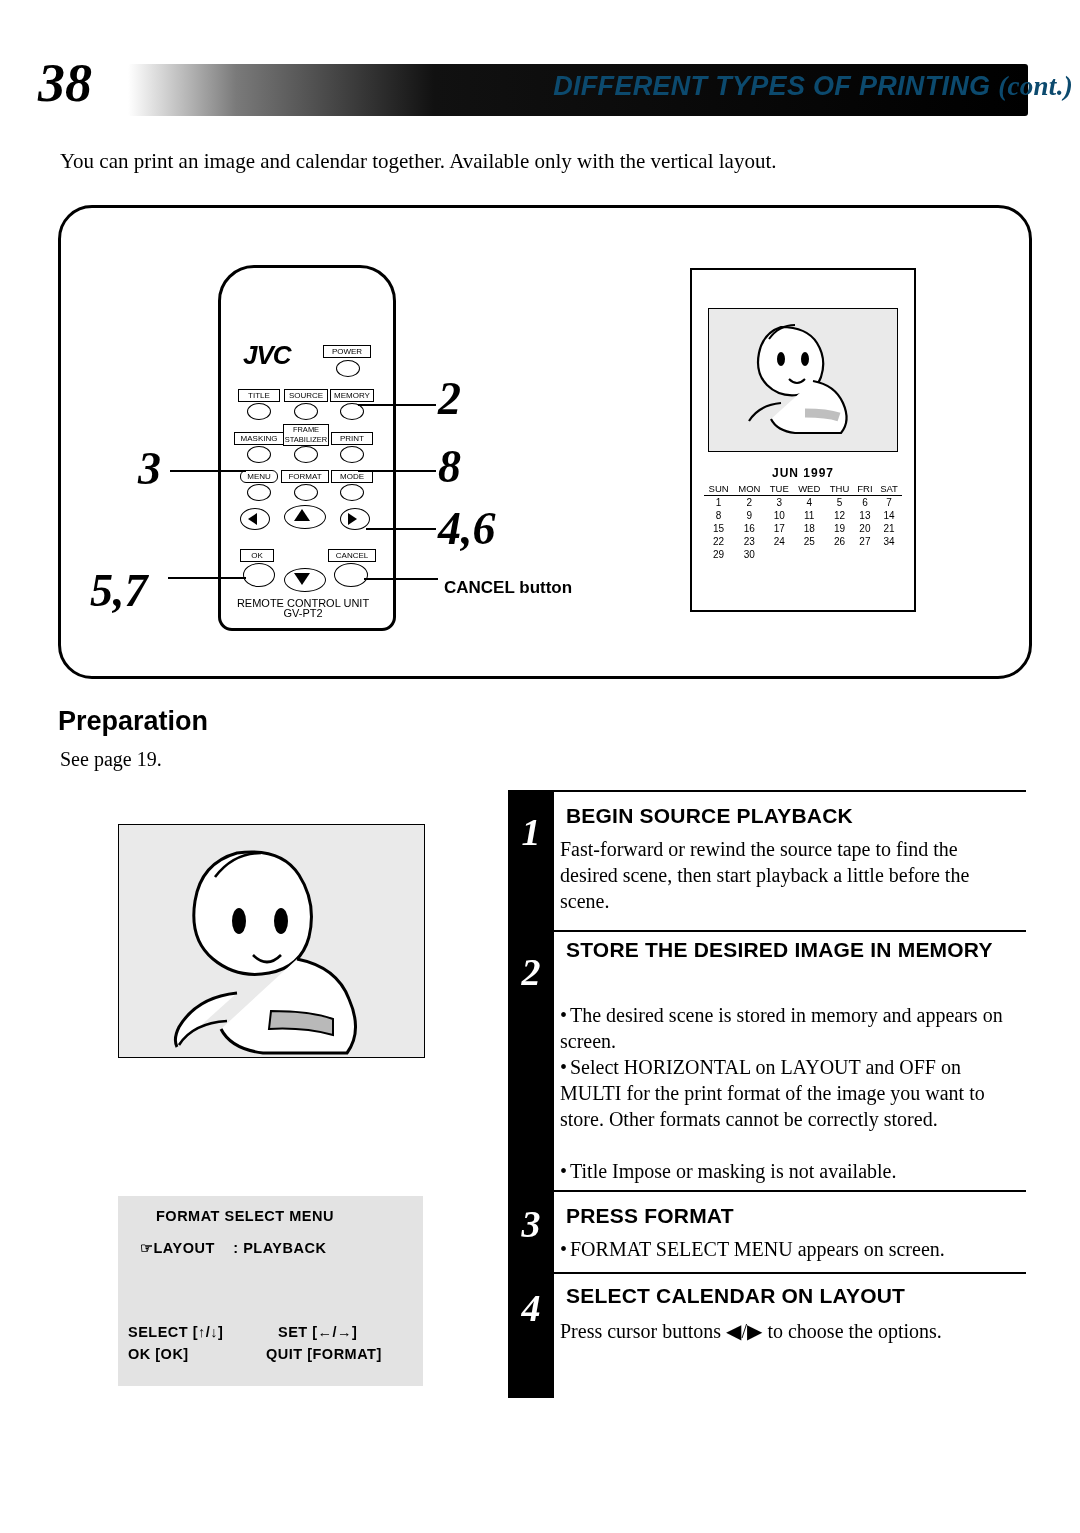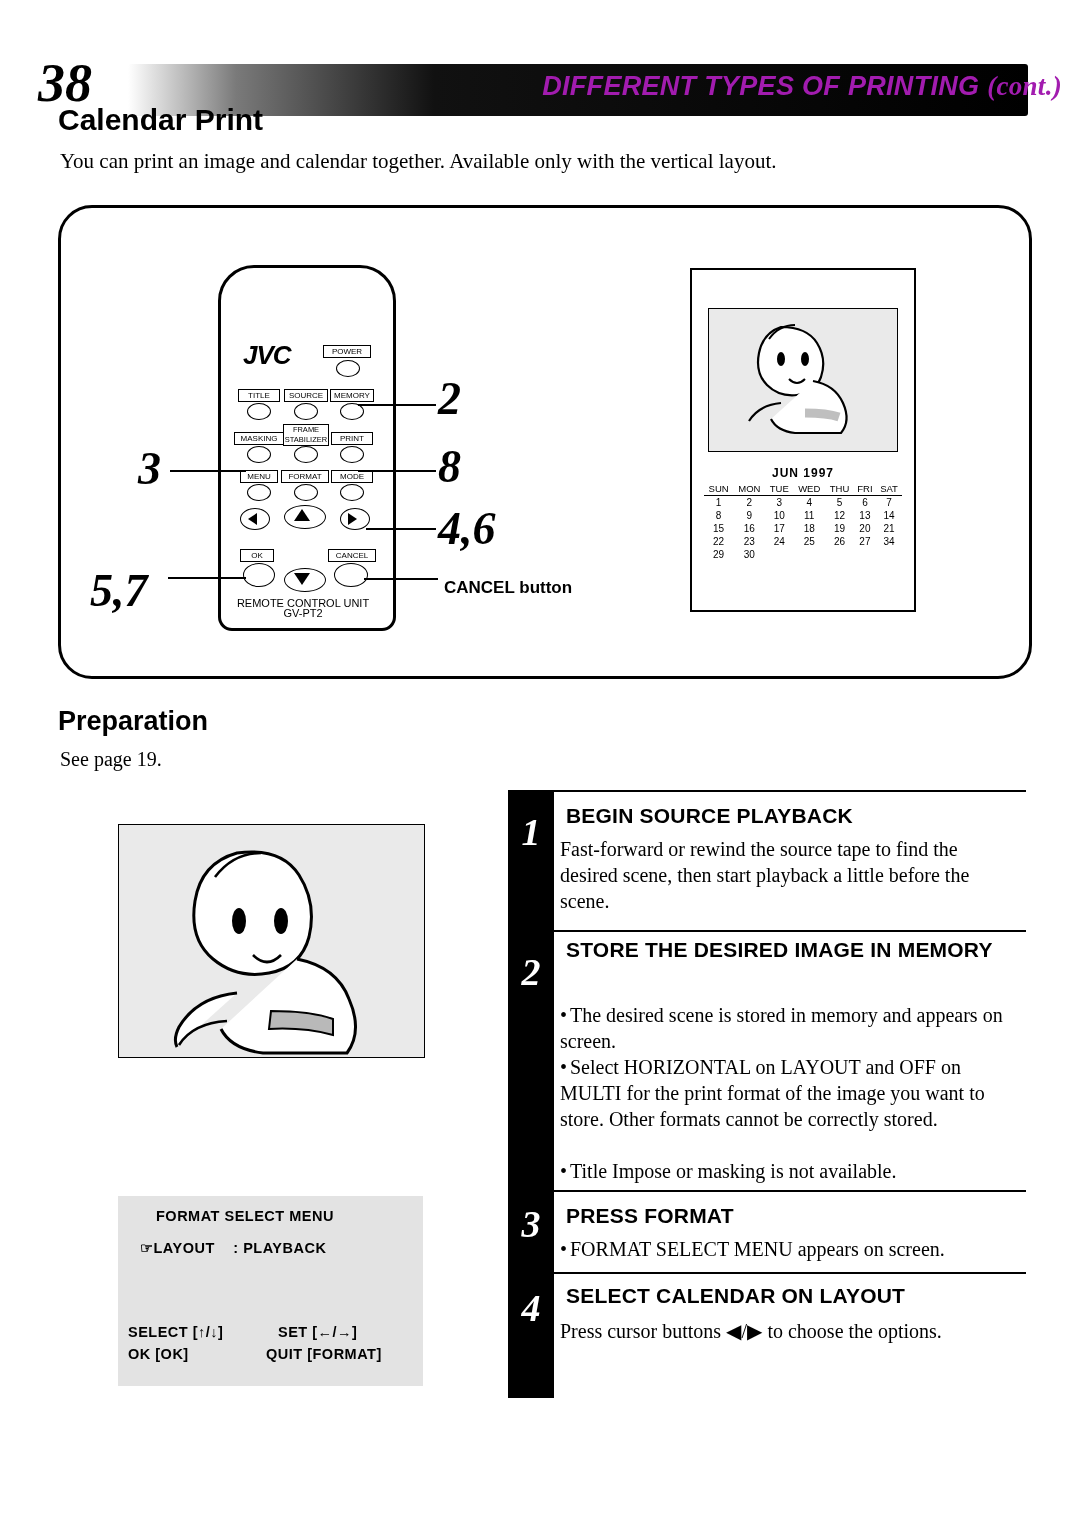--- a/index.html
+++ b/index.html
@@ -19,22 +19,22 @@
     position:absolute;left:38px;top:26px;
     font-family:Liberation Serif, serif;
     font-style:italic;font-weight:bold;font-size:54px;line-height:54px;
   }
   .headerbar{
     position:absolute;left:128px;top:34px;width:900px;height:52px;
     background:linear-gradient(to right,#ffffff 0%,#7a7a7a 12%,#111111 34%,#000000 100%);
     border-radius:3px;
   }
   .headertitle{
-    position:absolute;right:18px;top:41px;
-    color:#a21caf;font-family:"Liberation Sans", sans-serif;
+    position:absolute;right:7px;top:41px;
+    color:#0c4a6e;font-family:"Liberation Sans", sans-serif;
     font-weight:bold;font-style:italic;font-size:27px;letter-spacing:0.3px;margin-left:24px;
   }
   .headertitle .cont{font-family:"Liberation Serif",serif;font-weight:bold;font-style:italic;font-size:27px;}
 
   
   .h1{
     position:absolute;left:58px;top:103px;
     font-family:"Liberation Sans", sans-serif;font-weight:bold;font-size:30px;
   }
   .intro{
@@ -162,21 +162,20 @@
 <body>
 
 <div class="page">
 
   <div class="header">
     <div class="pagenum">38</div>
     <div class="headerbar"></div>
     <div class="headertitle"><span>DIFFERENT TYPES OF PRINTING</span> <span class="cont">(cont.)</span></div>
   </div>
 
-  <div class="h1">Calendar Print</div>
   <div class="intro">You can print an image and calendar together. Available only with the vertical layout.</div>
 
   <div class="figbox"></div>
 
   <div class="remote"></div>
   <div class="jvc">JVC</div>
 
   <div class="btnlabel" style="left:323px;top:345px;width:46px;">POWER</div>
   <div class="rbtn" style="left:336px;top:360px;"></div>
 
@@ -187,21 +186,21 @@
   <div class="rbtn" style="left:294px;top:403px;"></div>
   <div class="rbtn" style="left:340px;top:403px;"></div>
 
   <div class="btnlabel" style="left:234px;top:432px;width:48px;">MASKING</div>
   <div class="btnlabel two" style="left:283px;top:424px;width:44px;font-size:7.5px;"><span>FRAME</span><br><span>STABILIZER</span></div>
   <div class="btnlabel" style="left:331px;top:432px;width:40px;">PRINT</div>
   <div class="rbtn" style="left:247px;top:446px;"></div>
   <div class="rbtn" style="left:294px;top:446px;"></div>
   <div class="rbtn" style="left:340px;top:446px;"></div>
 
-  <div class="btnlabel" style="left:240px;top:470px;width:36px;">MENU</div>
+  <div class="btnlabel" style="left:240px;top:470px;width:36px;border-radius:6px;">MENU</div>
   <div class="btnlabel" style="left:281px;top:470px;width:46px;">FORMAT</div>
   <div class="btnlabel" style="left:331px;top:470px;width:40px;">MODE</div>
   <div class="rbtn" style="left:247px;top:484px;"></div>
   <div class="rbtn" style="left:294px;top:484px;"></div>
   <div class="rbtn" style="left:340px;top:484px;"></div>
 
   <div class="arrowbtn" style="left:240px;top:508px;width:28px;height:20px;"></div>
   <div class="tri" style="left:248px;top:513px;border-top:6px solid transparent;border-bottom:6px solid transparent;border-right:9px solid #000;"></div>
 
   <div class="arrowbtn" style="left:284px;top:505px;width:40px;height:22px;"></div>

